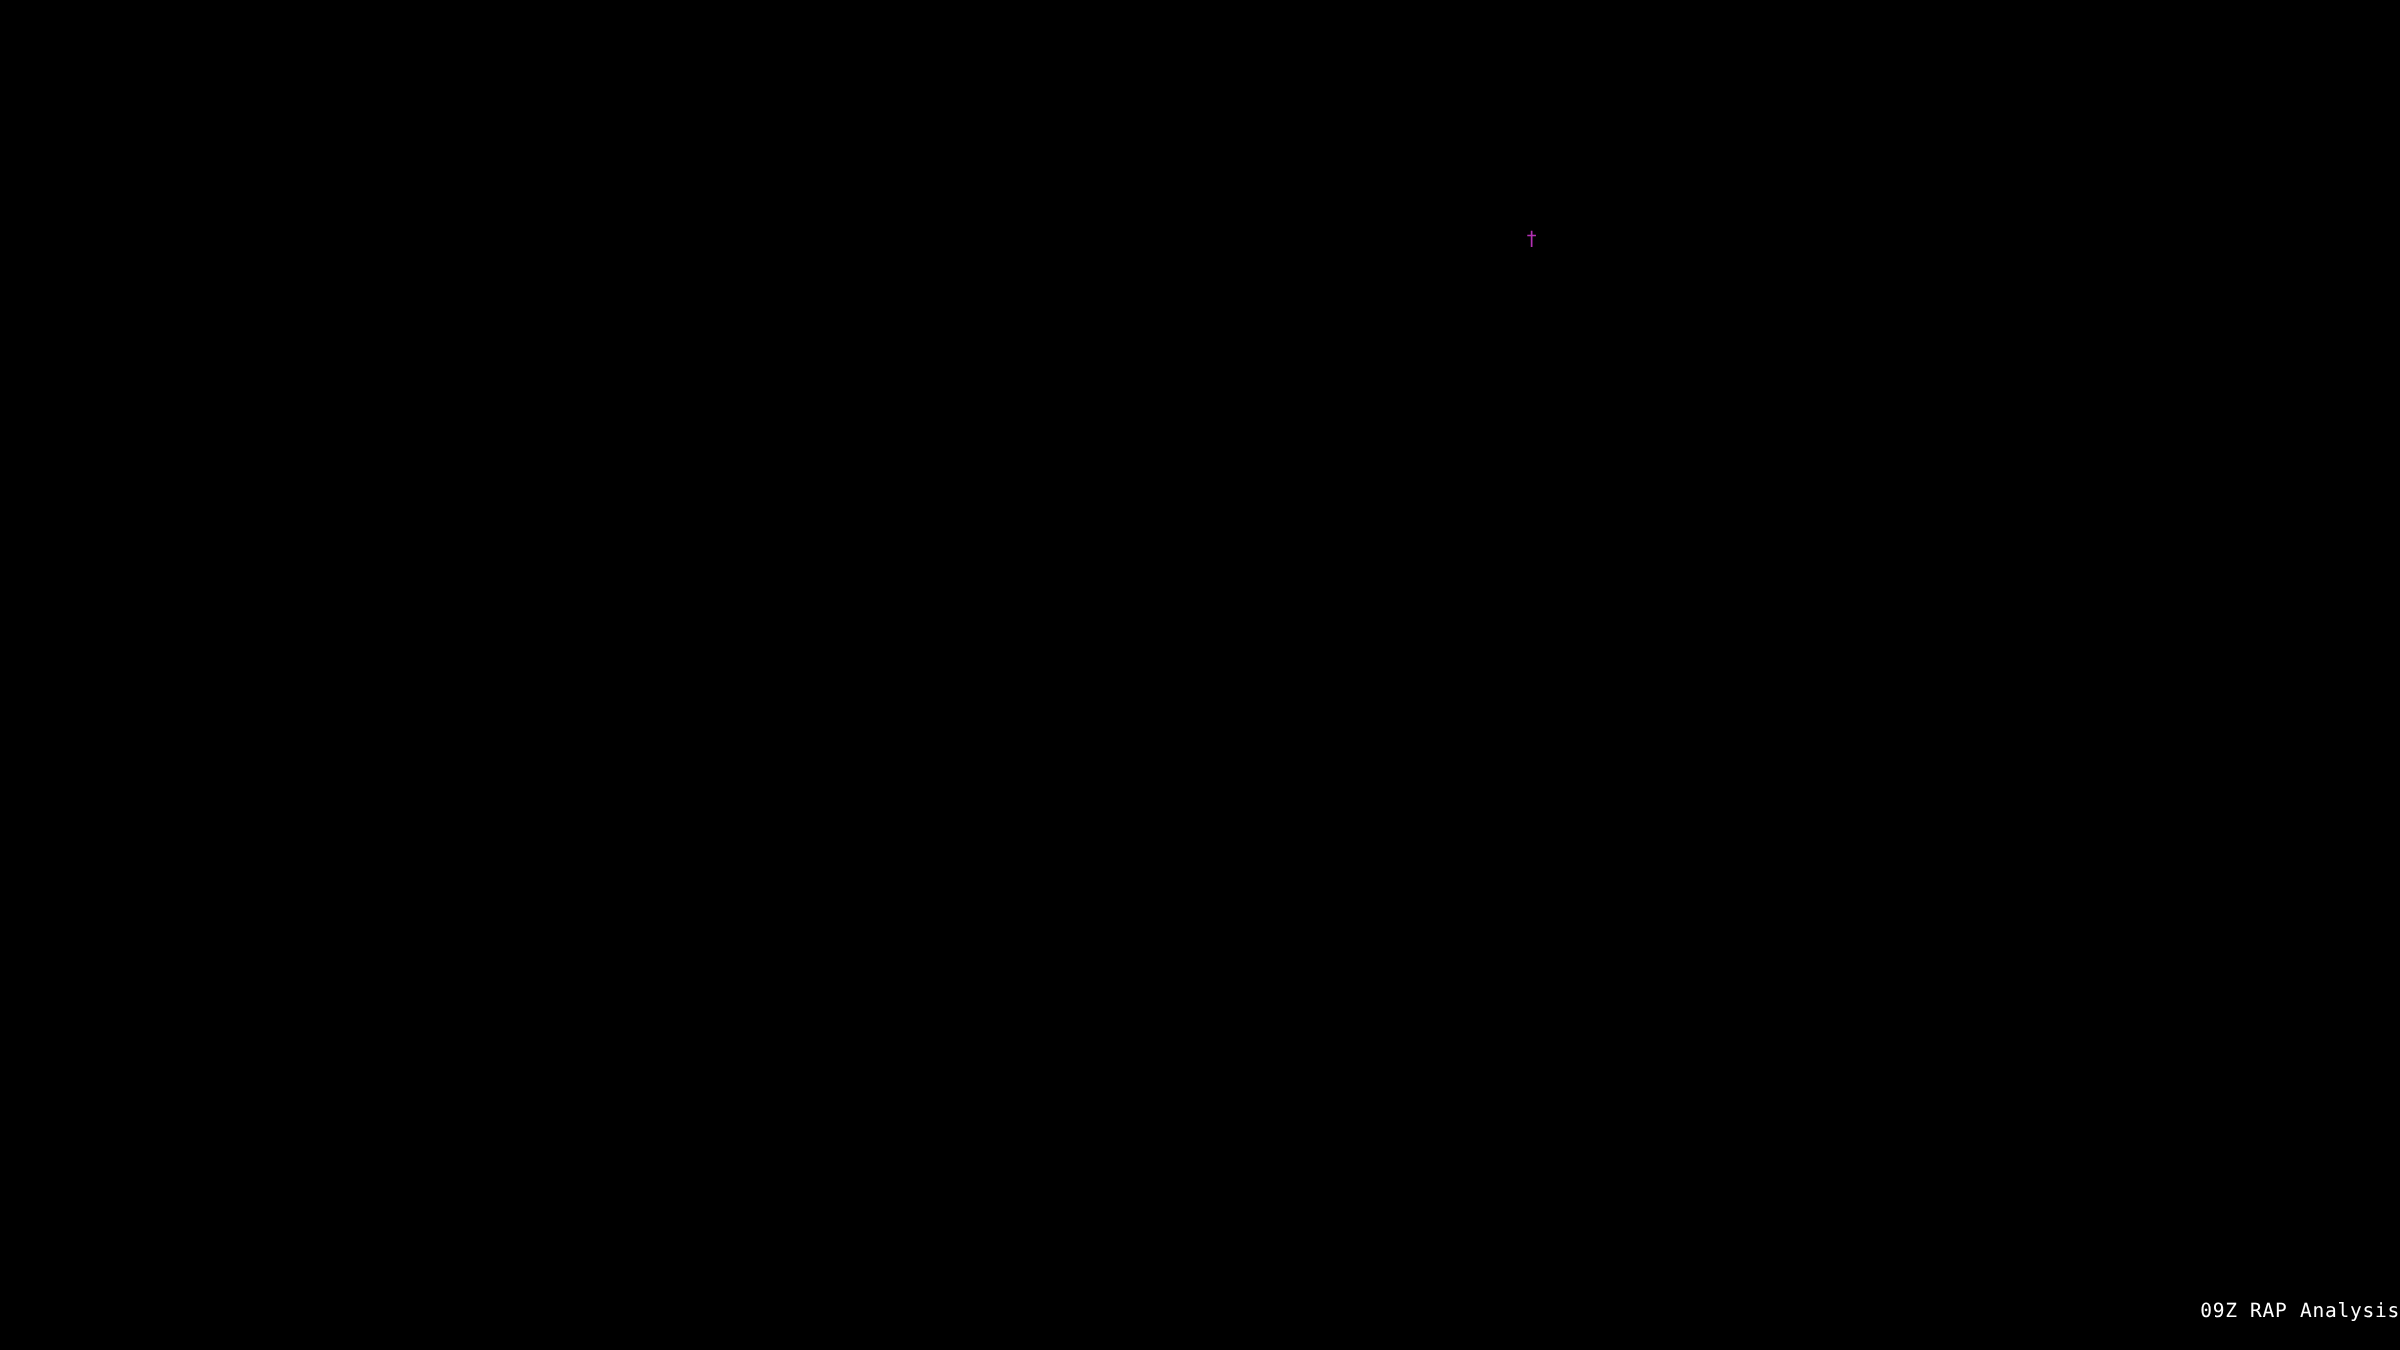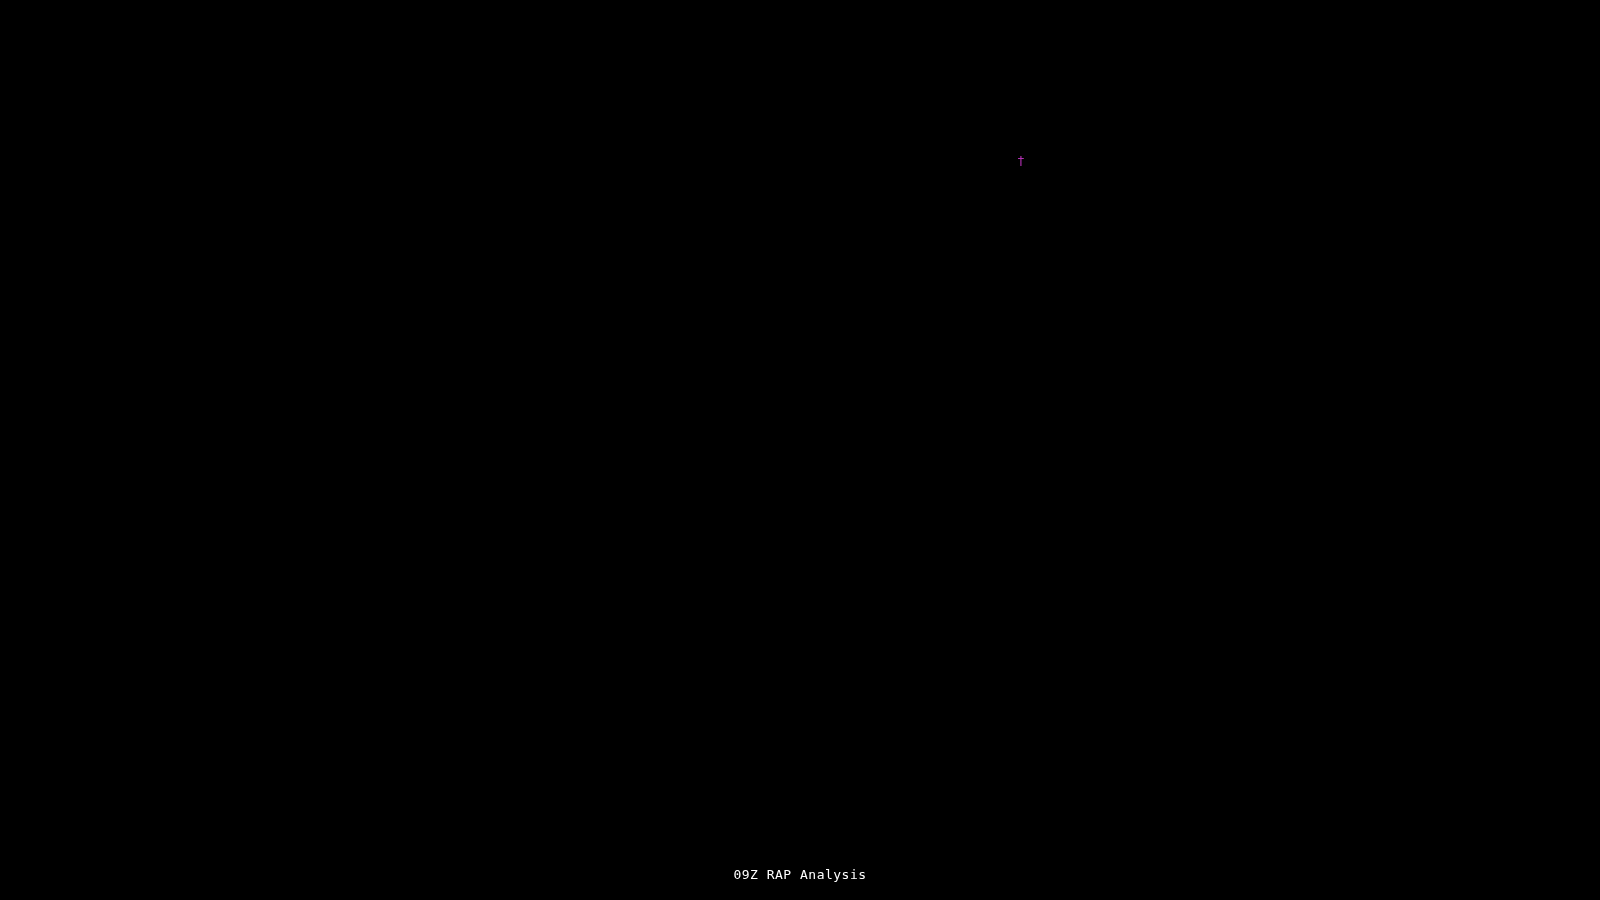--- a/index.html
+++ b/index.html
@@ -30,21 +30,21 @@
     line-height: 1;
     letter-spacing: 0px;
     white-space: pre;
     text-align: center;
   }
   .caption {
     position: absolute;
     left: 0;
     right: 0;
     bottom: 18px;
-    text-align: center;
+    text-align: right;
     color: #ffffff;
     font-family: "DejaVu Sans Mono", monospace;
     font-size: 13px;
     letter-spacing: 0.5px;
     white-space: pre;
   }
 </style>
 </head>
 <body>
 

